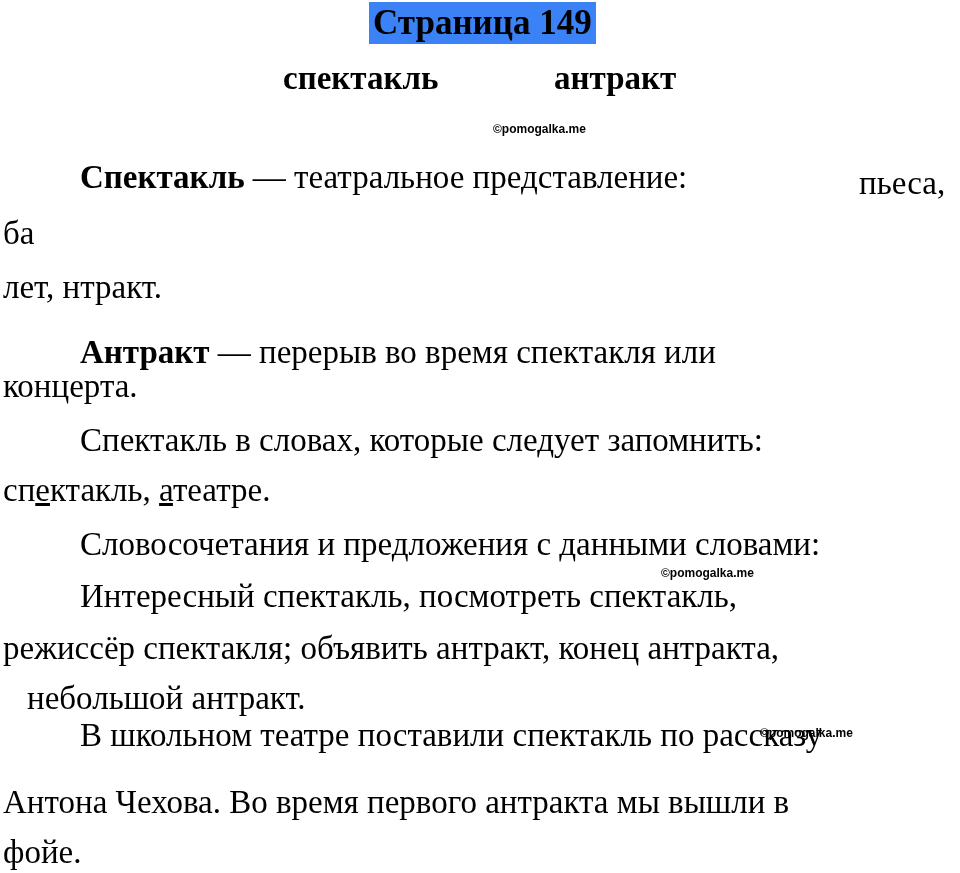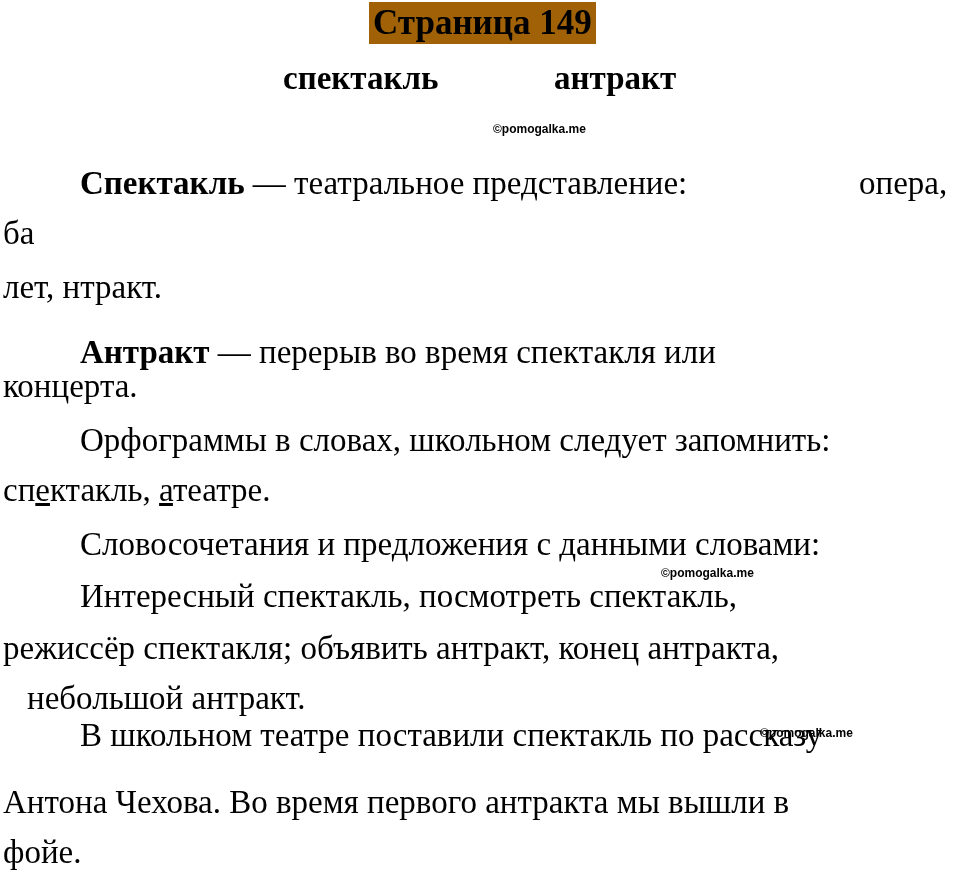--- a/index.html
+++ b/index.html
@@ -1,19 +1,19 @@
 <!DOCTYPE html>
 <html><head>
 <meta charset="utf-8">
 <style>
   html, body { margin: 0; padding: 0; background: #ffffff; }
   body { width: 960px; height: 873px; position: relative; overflow: hidden;
          font-family: "Liberation Serif", "DejaVu Serif", serif; color: #000; }
   .title { position: absolute; left: 369px; top: 2px; height: 42px; padding: 0 4px;
-           background: #a16207; font-weight: bold; font-size: 35px; line-height: 42px; }
+           background: #3b82f6; font-weight: bold; font-size: 35px; line-height: 42px; }
   .words { position: absolute; top: 58px; left: 0; width: 960px; font-weight: bold; font-size: 33px; line-height: 40px; }
   .w1 { position: absolute; left: 283px; }
   .w2 { position: absolute; left: 554px; }
   .wm { position: absolute; font-family: "Liberation Sans", "DejaVu Sans", sans-serif;
         font-weight: bold; font-size: 12px; line-height: 20px; }
   .line { position: absolute; left: 3px; font-size: 33px; line-height: 40px; white-space: nowrap; }
   .ind { left: 80px; }
   b { font-weight: bold; }
   u { text-decoration: underline; }
 </style>
@@ -22,33 +22,33 @@
 
 <div class="title">Страница 149</div>
 
 <div class="words">
   <span class="w1">спектакль</span>
   <span class="w2">антракт</span>
 </div>
 
 <div class="wm" style="left:493px; top:119px;">©pomogalka.me</div>
 
-<div class="line ind" style="top:163px;">
+<div class="line ind" style="top:157px;">
   <b>Спектакль</b><span> — театральное представление:</span>
 </div>
-<div class="line" style="top:163px; left:859px;">опера,</div>
+<div class="line" style="top:163px; left:859px;">пьеса,</div>
 <div class="line" style="top:213px;">ба</div>
 <div class="line" style="top:267px;">лет, нтракт.</div>
 
 <div class="line ind" style="top:316px;margin-top:16px;">
   <b>Антракт</b><span> — перерыв во время спектакля или</span>
 </div>
 <div class="line" style="top:366px;">концерта.</div>
 
-<div class="line ind" style="top:420px;">Орфограммы в словах, школьном следует запомнить:</div>
+<div class="line ind" style="top:420px;">Спектакль в словах, которые следует запомнить:</div>
 <div class="line" style="top:470px;">
   <span>сп</span><u>е</u><span>ктакль, </span><u>а</u><span>театре.</span>
 </div>
 
 <div class="line ind" style="top:524px;">Словосочетания и предложения с данными словами:</div>
 <div class="wm" style="left:661px; top:563px;">©pomogalka.me</div>
 <div class="line ind" style="top:576px;">Интересный спектакль, посмотреть спектакль,</div>
 <div class="line" style="top:628px;">режиссёр спектакля; объявить антракт, конец антракта,</div>
 <div class="line" style="top:678px;margin-left:24px;">небольшой антракт.</div>
 

